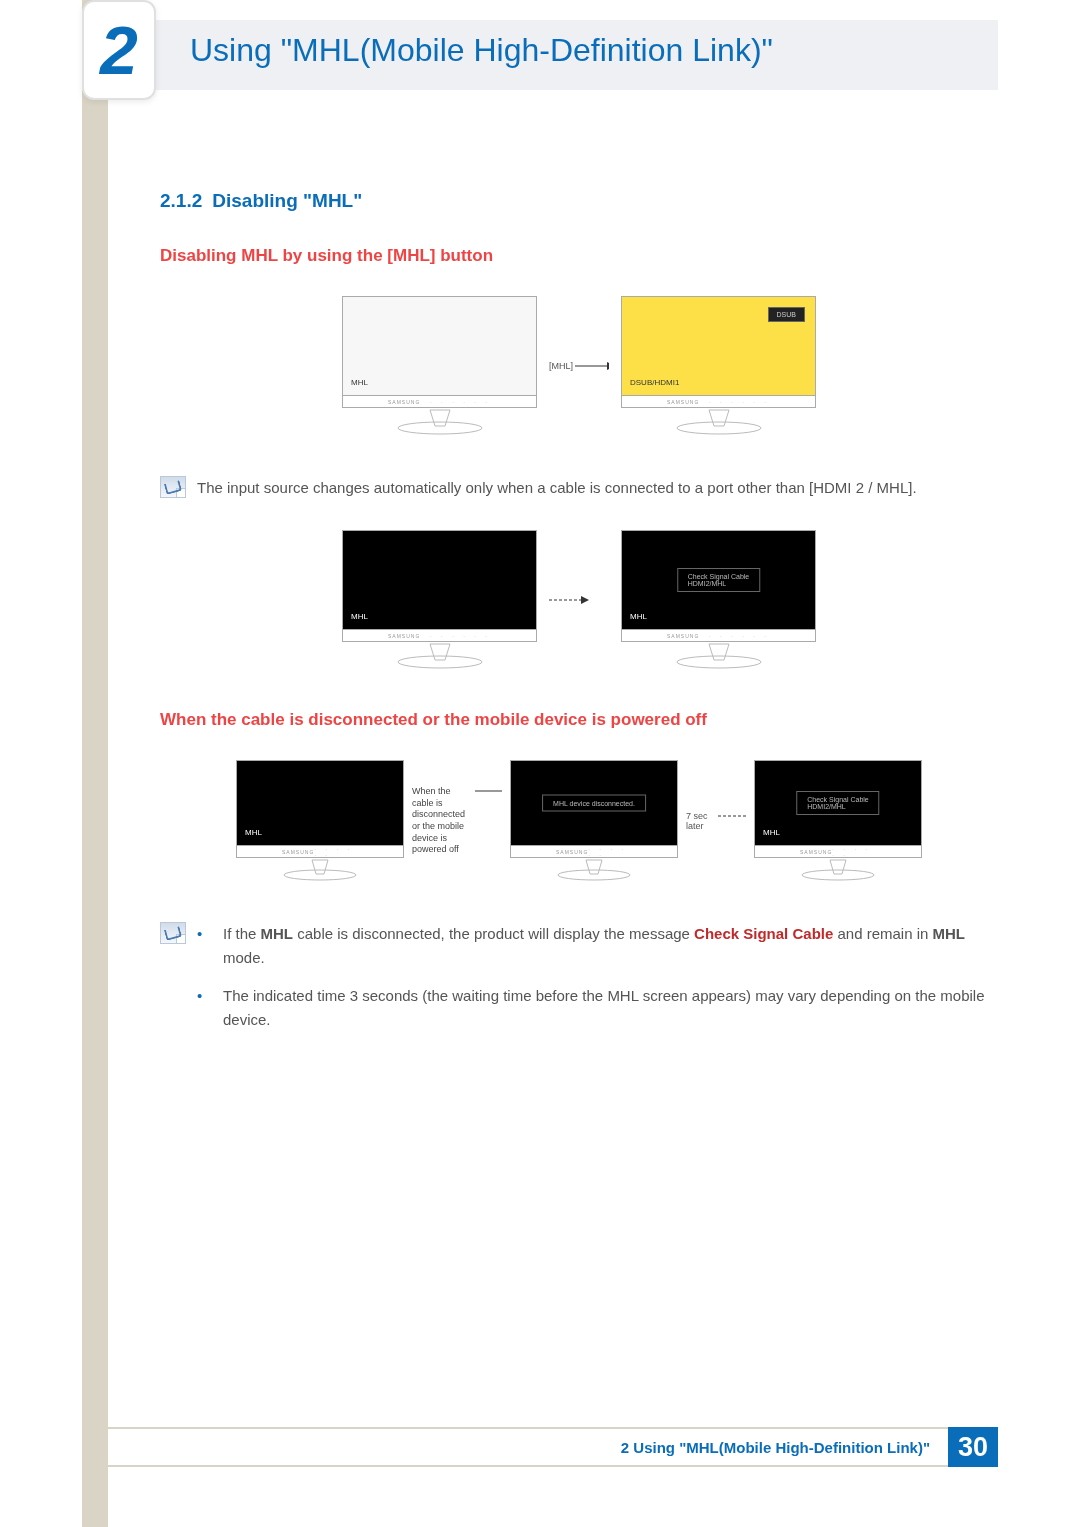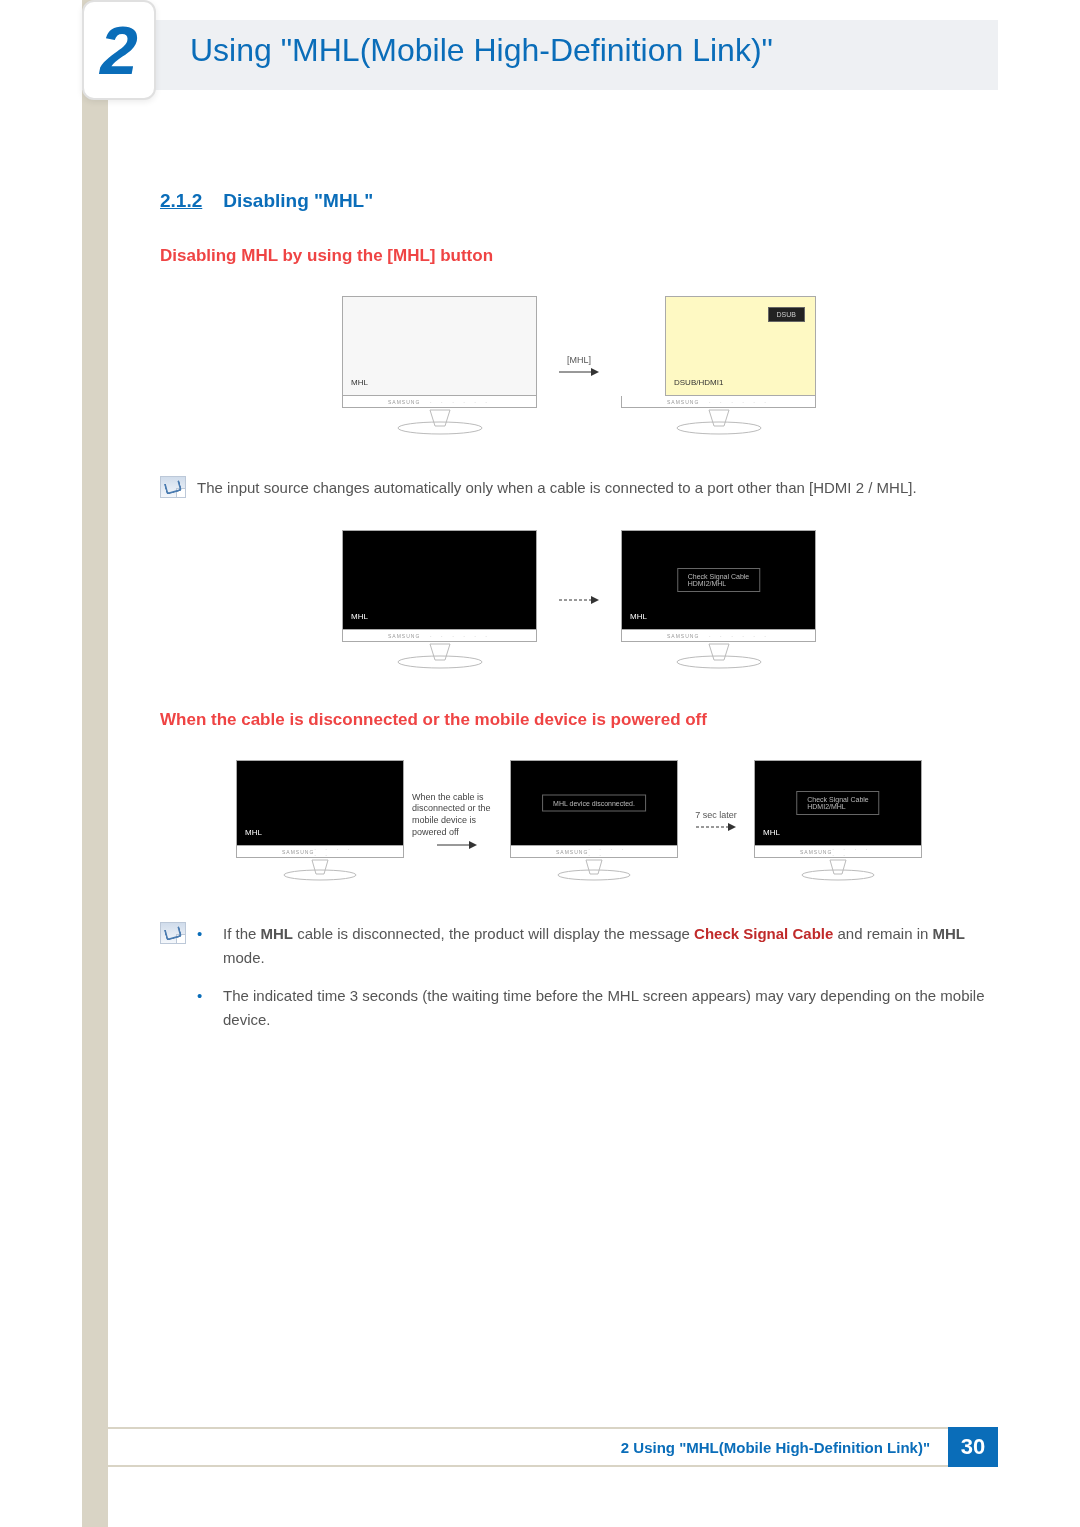--- a/index.html
+++ b/index.html
@@ -55,31 +55,31 @@
     position: absolute;
     left: 160px; right: 82px;
     top: 190px;
   }
   .h-sec {
     font-size: 19px;
     color: #0a6db9;
     font-weight: bold;
     margin-bottom: 34px;
   }
-  .h-sec .num { margin-right: 21px; text-decoration: underline; }
+  .h-sec .num { margin-right: 10px; }
   .h-sub {
     font-size: 17px;
     color: #ef4444;
     font-weight: bold;
     margin-bottom: 26px;
   }
   .para { font-size: 15px; line-height: 1.7; color:#555; }
   .para b { color:#333; }
   .fig-row { display:flex; justify-content:center; align-items:center; margin:30px 0 40px; gap:12px; }
-  .arrow-col { display:flex; flex-direction:column; align-items:center; width:60px; font-size:9px; color:#555; gap:2px;}
+  .arrow-col { display:flex; flex-direction:row; align-items:flex-start; width:60px; font-size:9px; color:#555; gap:2px;}
   .arrow-lbl { font-size:9px; }
   .arrow-svg { width:40px; }
   .monitor { width:195px; position:relative; }
   .monitor-sm { width:168px; }
   .screen {
     border:1px solid #aaa; background:#000; height:100px; position:relative;
     color:#fff; font-size:8px;
   }
   .screen .mhl-tag { position:absolute; left:8px; bottom:8px; }
   .screen .dsub-tag { position:absolute; left:8px; bottom:8px; }
@@ -131,21 +131,21 @@
     font-size:15px; font-weight:bold; color:#0a6db9;
     padding-right:18px;
     border-top:2px solid #d9d4c5;
     border-bottom:2px solid #d9d4c5;
     height:40px; display:flex; align-items:center;
     flex:1; justify-content:flex-end;
   }
   .page-num {
     width:50px; height:40px; background:#0a6db9; color:#fff;
     display:flex; align-items:center; justify-content:center;
-    font-size:22px; font-weight:bold;
+    font-size:27px; font-weight:bold;
   }
   .fig-note { font-size:9px; color:#444; text-align:left; line-height:1.3; width:90px;}
 </style>
 </head>
 <body>
 
 <div class="page-left-band"></div>
 <div class="header-bar"></div>
 <div class="chapter-badge">
   <span>2</span>
@@ -178,21 +178,21 @@
         </div>
     </div>
     <div class="arrow-col">
       <span class="arrow-lbl">[MHL]</span>
       <svg class="arrow-svg" height="10">
           <line x1="0" y1="5" x2="32" y2="5" stroke="#333"></line>
           <path d="M32 1 L40 5 L32 9 Z" fill="#333"></path>
         </svg>
     </div>
     <div class="monitor">
-      <div class="screen" style="background:#fef9c3;color:#333;margin-left:44px;">
+      <div class="screen" style="background:#fde047;color:#333;">
         <div class="osd-box" style="background:#222;color:#ccc;">DSUB</div>
         <span class="dsub-tag">DSUB/HDMI1</span>
       </div>
       <div class="bezel-strip">
           <span>SAMSUNG</span>
           <span class="dots">· · · · · ·</span>
         </div>
       <div class="stand">
           <svg width="90" height="28">
             <ellipse cx="45" cy="20" rx="42" ry="6" fill="none" stroke="#bbb"></ellipse>

